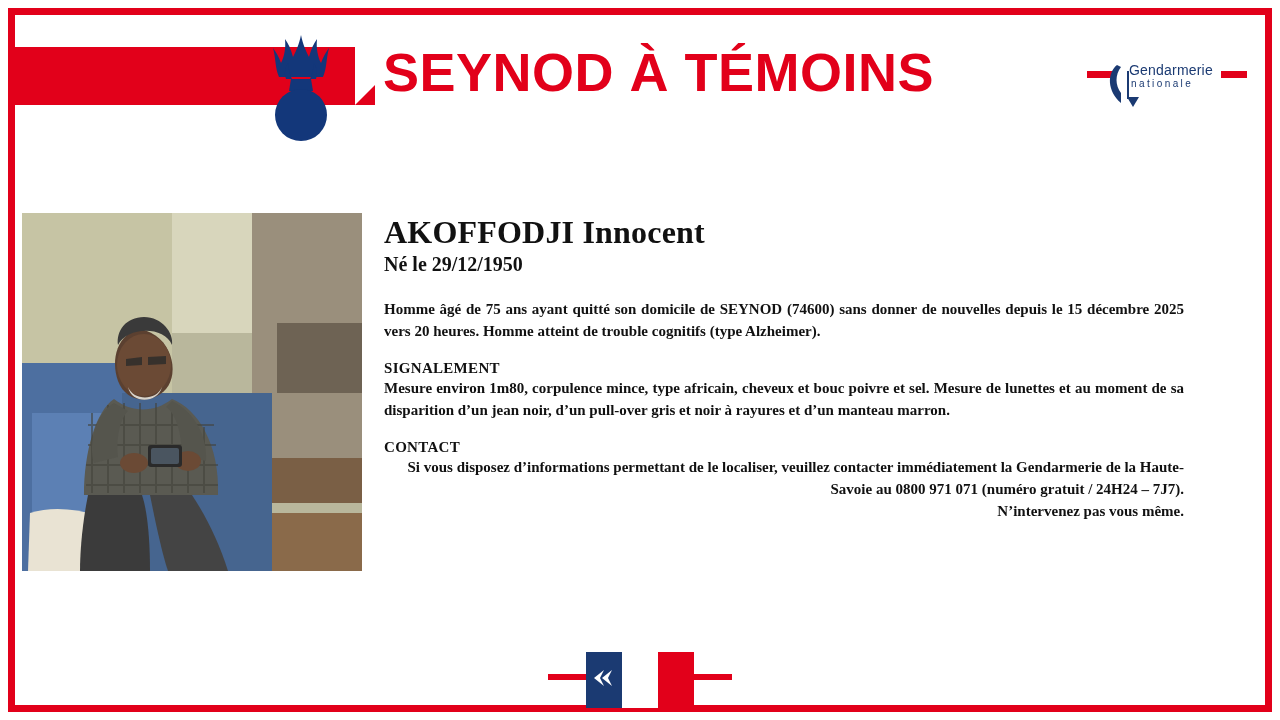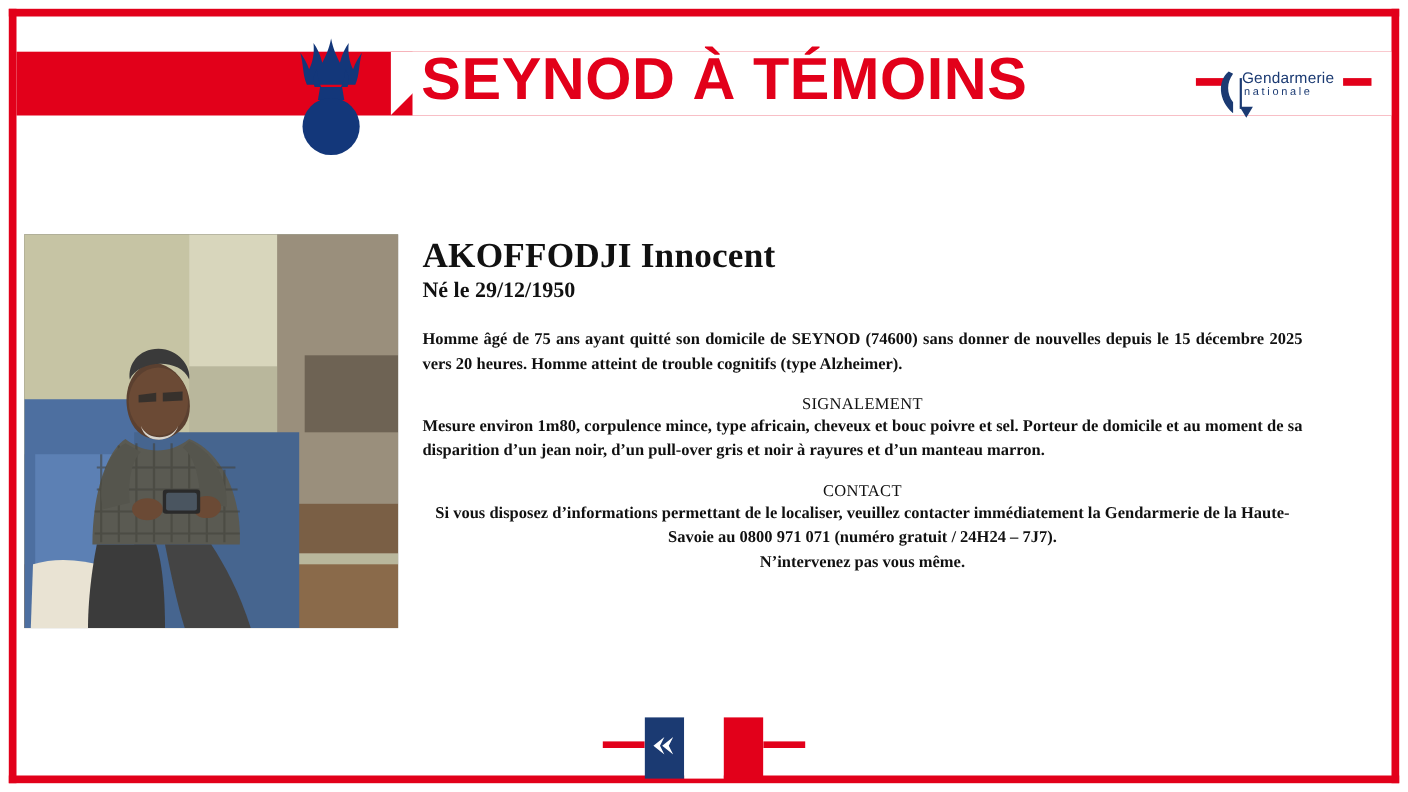--- a/index.html
+++ b/index.html
@@ -169,37 +169,36 @@
     font-family: "Liberation Serif", serif;
     font-weight: bold;
     font-size: 15px;
     line-height: 22px;
     color: #111111;
     text-align: justify;
     margin: 0 0 18px 0;
   }
   .section-title {
     font-family: "Liberation Serif", serif;
-    font-weight: normal;
+    font-weight: bold;
     font-size: 15px;
     color: #111111;
     margin: 0;
     letter-spacing: 0.3px;
-    text-align: center;
   }
   .section-body {
     font-family: "Liberation Serif", serif;
     font-weight: bold;
     font-size: 15px;
     line-height: 22px;
     color: #111111;
     text-align: justify;
     margin: 0 0 18px 0;
   }
-  .section-body.nojust { text-align: center; }
+  .section-body.nojust { text-align: right; }
 
   
   .footer {
     position: absolute;
     left: 0;
     right: 0;
     bottom: 8px;
     height: 60px;
   }
   .footer-rule-left {
@@ -329,21 +328,21 @@
     </svg>
   </div>
 
   <div class="content">
     <h1 class="person-name">AKOFFODJI Innocent</h1>
     <div class="person-birth">Né le 29/12/1950</div>
 
     <p class="para">Homme âgé de 75 ans ayant quitté son domicile de SEYNOD (74600) sans donner de nouvelles depuis le 15 décembre 2025 vers 20 heures. Homme atteint de trouble cognitifs (type Alzheimer).</p>
 
     <p class="section-title">SIGNALEMENT</p>
-    <p class="section-body">Mesure environ 1m80, corpulence mince, type africain, cheveux et bouc poivre et sel. Porteur de domicile et au moment de sa disparition d’un jean noir, d’un pull-over gris et noir à rayures et d’un manteau marron.</p>
+    <p class="section-body">Mesure environ 1m80, corpulence mince, type africain, cheveux et bouc poivre et sel. Mesure de lunettes et au moment de sa disparition d’un jean noir, d’un pull-over gris et noir à rayures et d’un manteau marron.</p>
 
     <p class="section-title">CONTACT</p>
     <p class="section-body nojust" style="margin-bottom:0">Si vous disposez d’informations permettant de le localiser, veuillez contacter immédiatement la Gendarmerie de la Haute-Savoie au 0800 971 071 (numéro gratuit / 24H24 – 7J7).</p>
     <p class="section-body nojust">N’intervenez pas vous même.</p>
   </div>
 
   <div class="footer">
     <div class="footer-rule-left"></div>
     <div class="footer-rule-right"></div>
     <div class="marianne">

